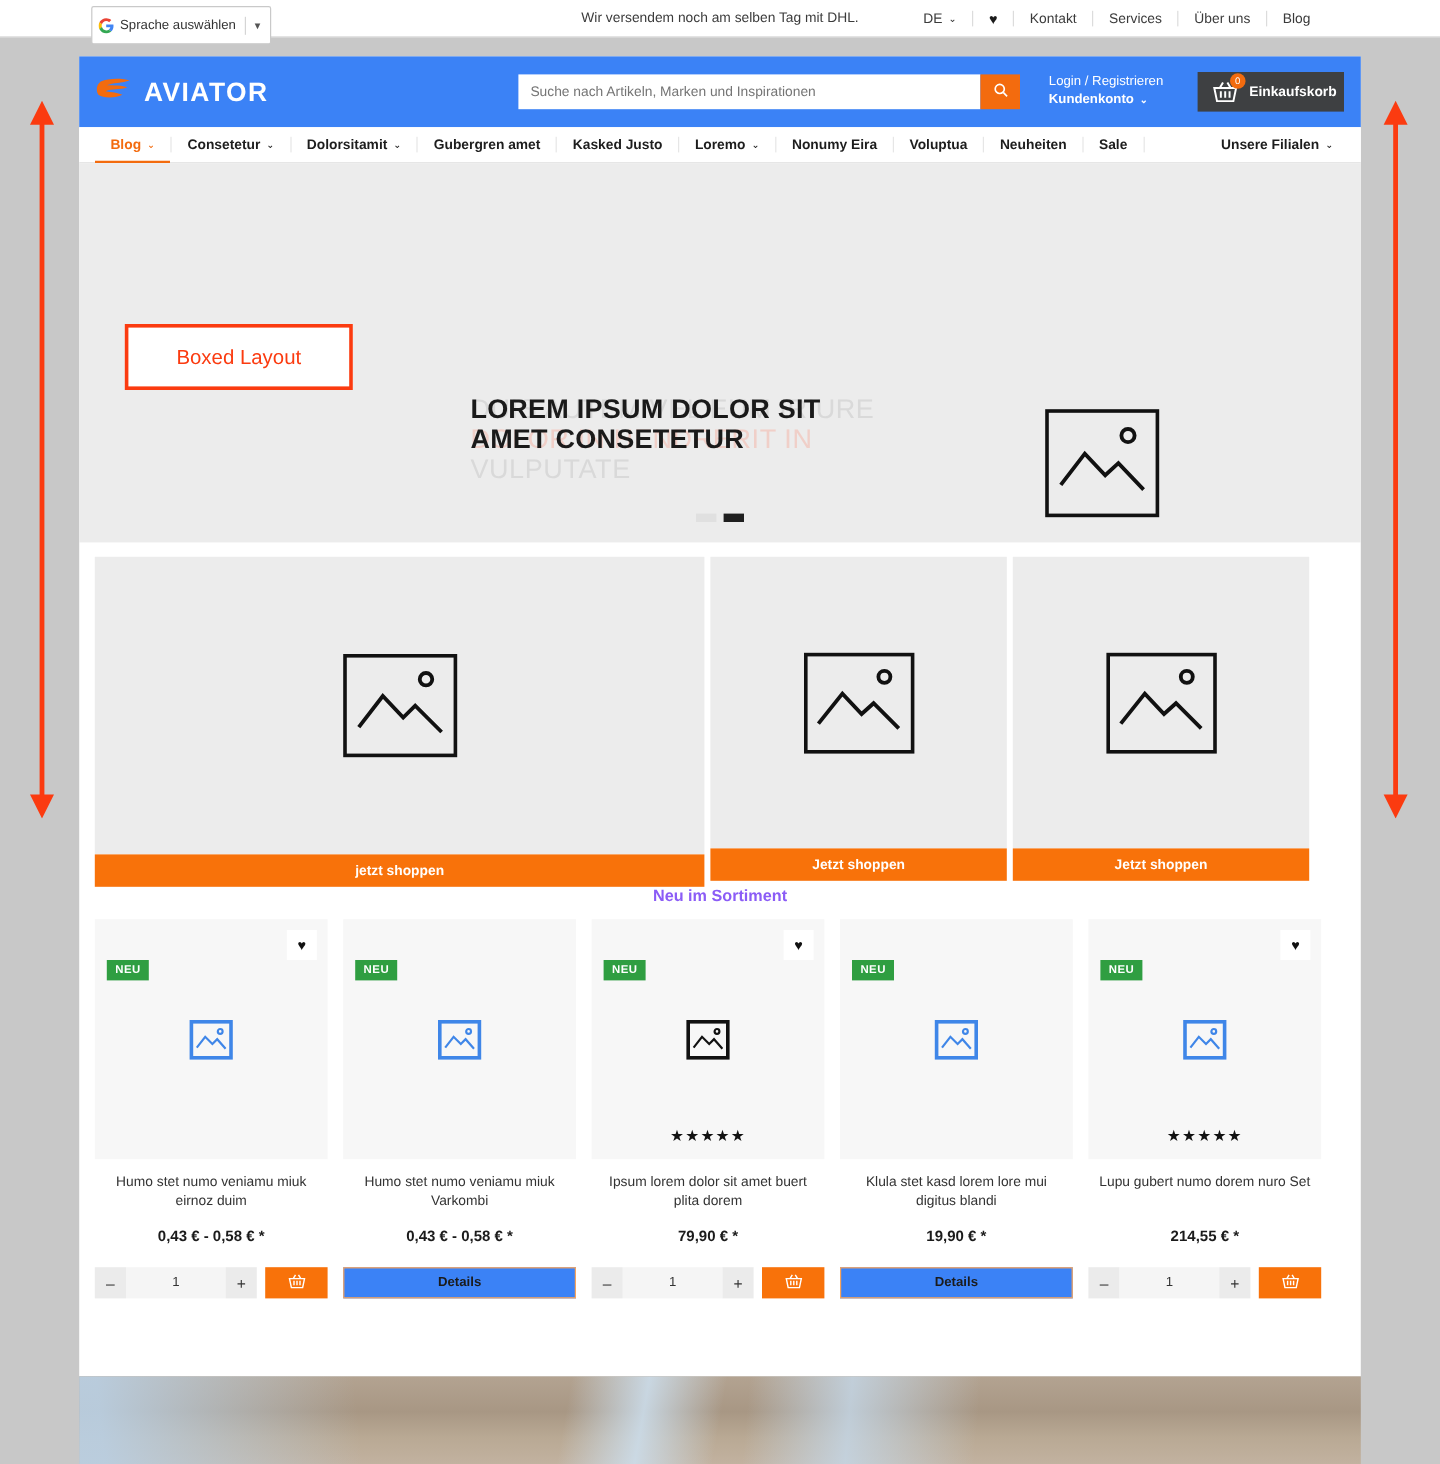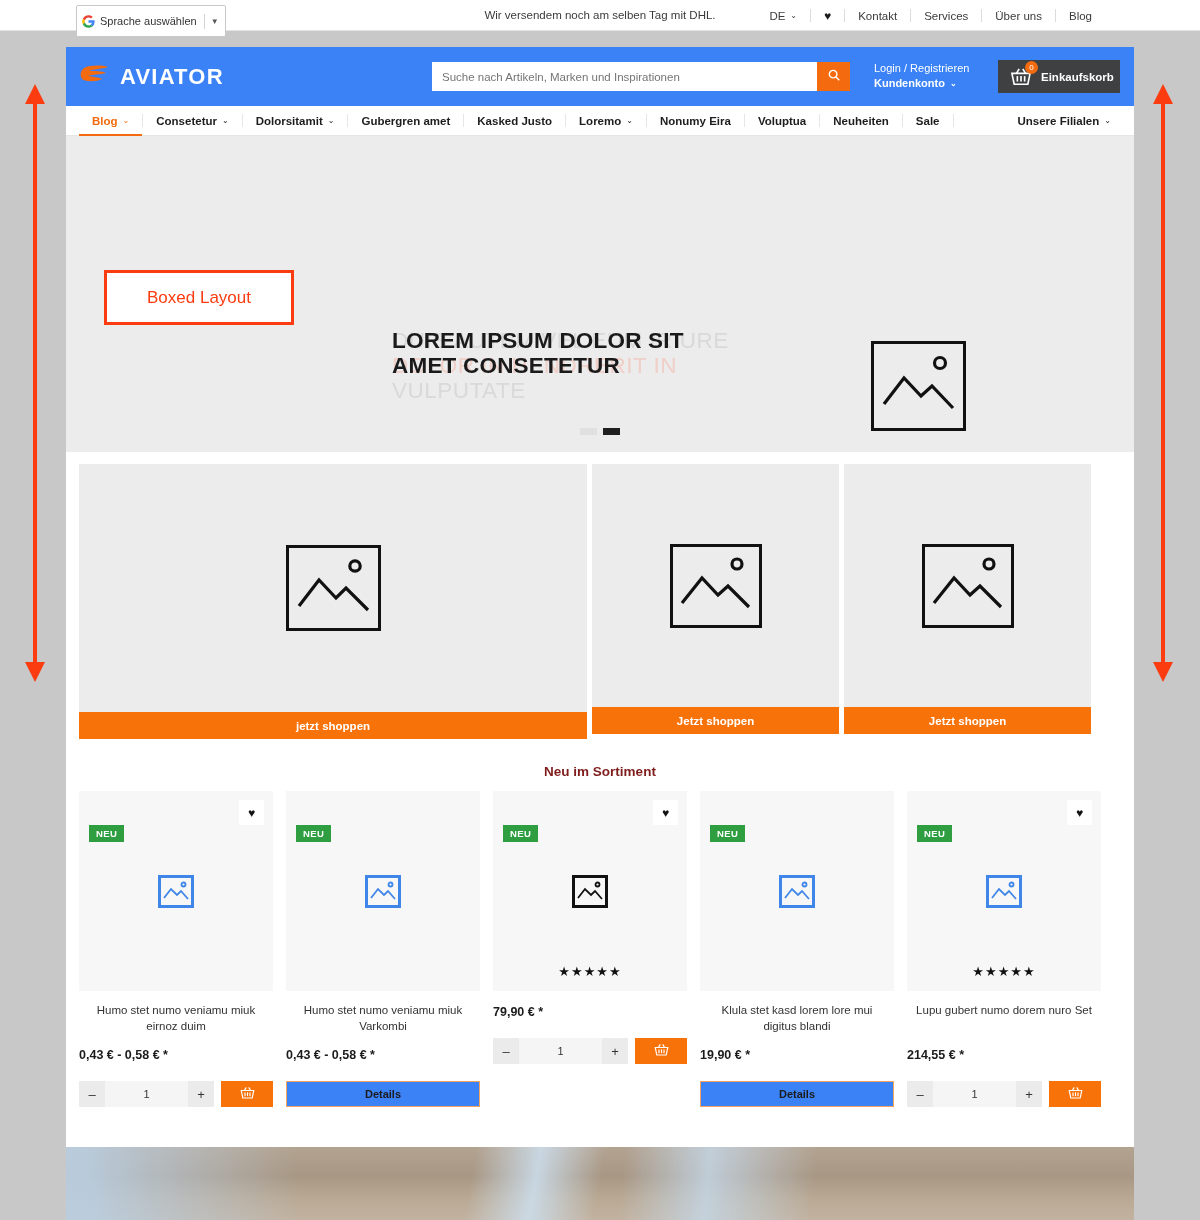--- a/index.html
+++ b/index.html
@@ -166,21 +166,21 @@
   .tile-btn {
     height: 27px; background: #f8720a; color: #fff;
     font-size: 11.5px; font-weight: bold;
     display: flex; align-items: center; justify-content: center;
     cursor: pointer;
   }
 
   
   .sec-title {
     text-align: center; font-size: 13.5px; font-weight: bold;
-    color: #7f1d1d; margin-top: 25px;
+    color: #8b5cf6; 
   }
   .products {
     display: flex; gap: 13px; padding: 12px 13px 0 13px;
   }
   .pcard { width: 194px; position: relative; }
   .pcard-img {
     position: relative; height: 200px; background: #f7f7f7;
     display: flex; align-items: center; justify-content: center;
     flex-direction: column;
   }
@@ -199,21 +199,21 @@
   .ph-black { width: 36px; height: 33px; border: 3px solid #111; }
   .stars {
     position: absolute; left: 0; right: 0; bottom: 12px;
     text-align: center; font-size: 13px; letter-spacing: 1px; color: #111;
   }
   .pname {
     margin-top: 11px; text-align: center; font-size: 11.5px;
     color: #333; line-height: 16px; min-height: 32px; padding: 0 6px;
   }
   .pprice {
-    margin-top: 14px; 
+    margin-top: 14px; text-align: center;
     font-size: 12.5px; font-weight: bold; color: #1b1b1b;
   }
   .pactions { margin-top: 19px; display: flex; gap: 7px; }
   .stepper { display: flex; height: 26px; flex: 1; }
   .st-btn {
     width: 26px; background: #ebebeb; border: none;
     font-size: 13px; color: #333; cursor: pointer;
     display: flex; align-items: center; justify-content: center;
   }
   .st-val {
@@ -524,20 +524,21 @@
           <span class="fav">♥</span>
           <span class="badge-neu">NEU</span>
           <span class="ph-black">
             <svg width="30" height="27" viewBox="0 0 30 27">
               <circle cx="22.5" cy="6.5" r="2" fill="none" stroke="#111" stroke-width="1.8"></circle>
               <polyline points="3,20 10,11 16,17 20,13 27,21" fill="none" stroke="#111" stroke-width="1.8"></polyline>
             </svg>
           </span>
           <span class="stars">★★★★★</span>
         </div>
+        <div class="pname">Ipsum lorem dolor sit amet buert plita dorem</div>
         <div class="pprice">79,90 € *</div>
         <div class="pactions">
           <div class="stepper">
             <button class="st-btn">–</button>
             <span class="st-val">1</span>
             <button class="st-btn">+</button>
           </div>
           <button class="cart-btn">
             <span>
               <svg width="15" height="14" viewBox="0 0 24 22" fill="none" stroke="#fff" stroke-width="1.9">

